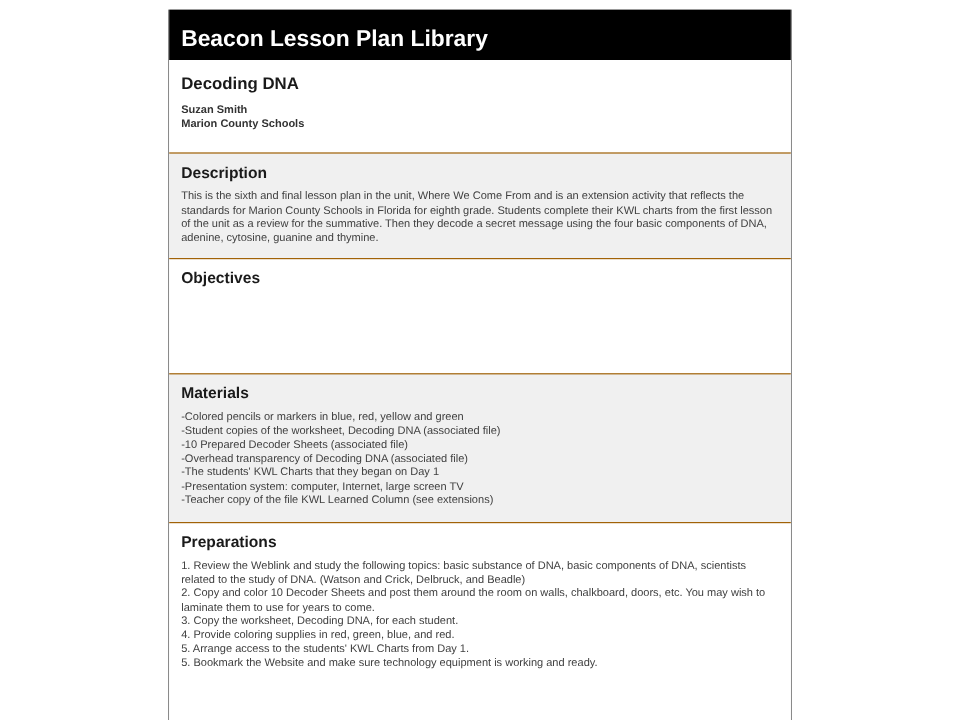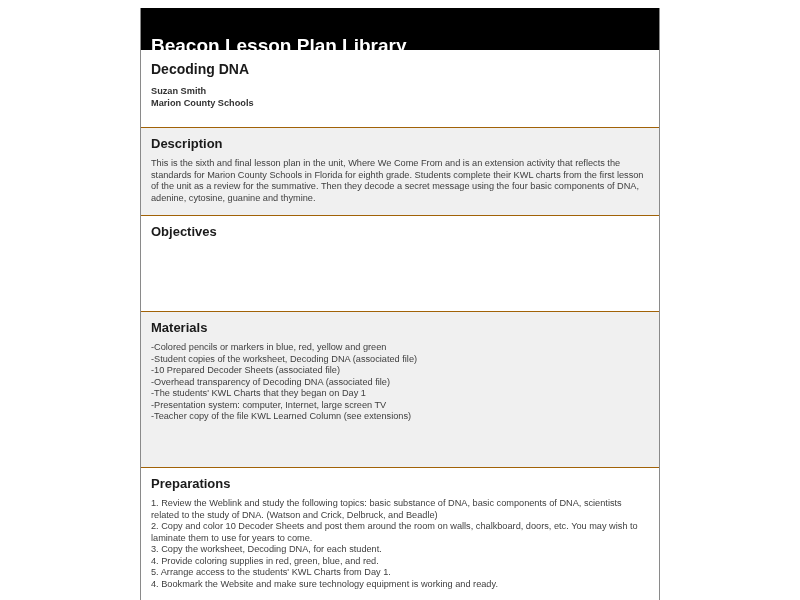--- a/index.html
+++ b/index.html
@@ -19,21 +19,21 @@
       width: 520px;
       border-left: 1px solid #8a8a8a;
       border-right: 1px solid #8a8a8a;
       box-sizing: border-box;
     }
     .site-header {
       background: #000000;
       color: #ffffff;
       height: 42px;
       box-sizing: border-box;
-      padding: 27px 10px 0 10px;
+      padding: 14px 10px 0 10px;
       font-weight: bold;
       font-size: 19px;
       letter-spacing: 0;
     }
     .section {
       border-top: 1px solid #a16207;
       padding: 8px 10px 10px 10px;
       box-sizing: border-box;
     }
     .section.white { background: #ffffff; }
@@ -58,21 +58,21 @@
     .meta-line {
       font-size: 9.2px;
       line-height: 11.5px;
       font-weight: bold;
       color: #333333;
     }
     .line { display: block; }
     #sec-title { height: 77px; border-top: none; padding-top: 11px; }
     #sec-description { height: 88px; }
     #sec-objectives { height: 96px; }
-    #sec-materials { height: 156px; }
+    #sec-materials { height: 124px; }
     #sec-preparations { height: 185px; }
     #sec-procedures { height: 60px; }
   </style>
 </head>
 <body>
 
 <div class="page">
 
   <div class="site-header">
     <span>Beacon Lesson Plan Library</span>
@@ -107,21 +107,21 @@
   </div>
 
   <div class="section white" id="sec-preparations">
     <h2>Preparations</h2>
     <div class="body">
       <span class="line">1. Review the Weblink and study the following topics: basic substance of DNA, basic components of DNA, scientists related to the study of DNA. (Watson and Crick, Delbruck, and Beadle)</span>
       <span class="line">2. Copy and color 10 Decoder Sheets and post them around the room on walls, chalkboard, doors, etc. You may wish to laminate them to use for years to come.</span>
       <span class="line">3. Copy the worksheet, Decoding DNA, for each student.</span>
       <span class="line">4. Provide coloring supplies in red, green, blue, and red.</span>
       <span class="line">5. Arrange access to the students' KWL Charts from Day 1.</span>
-      <span class="line">4. Bookmark the Website and make sure technology equipment is working and ready.</span>
+      <span class="line">5. Bookmark the Website and make sure technology equipment is working and ready.</span>
     </div>
   </div>
 
   <div class="section gray" id="sec-procedures">
     <h2>Procedures</h2>
     <div class="body">NOTE: The DNA activity is an optional activity, however, the summative test contains a question about DNA. If</div>
   </div>
 
 </div>
 

